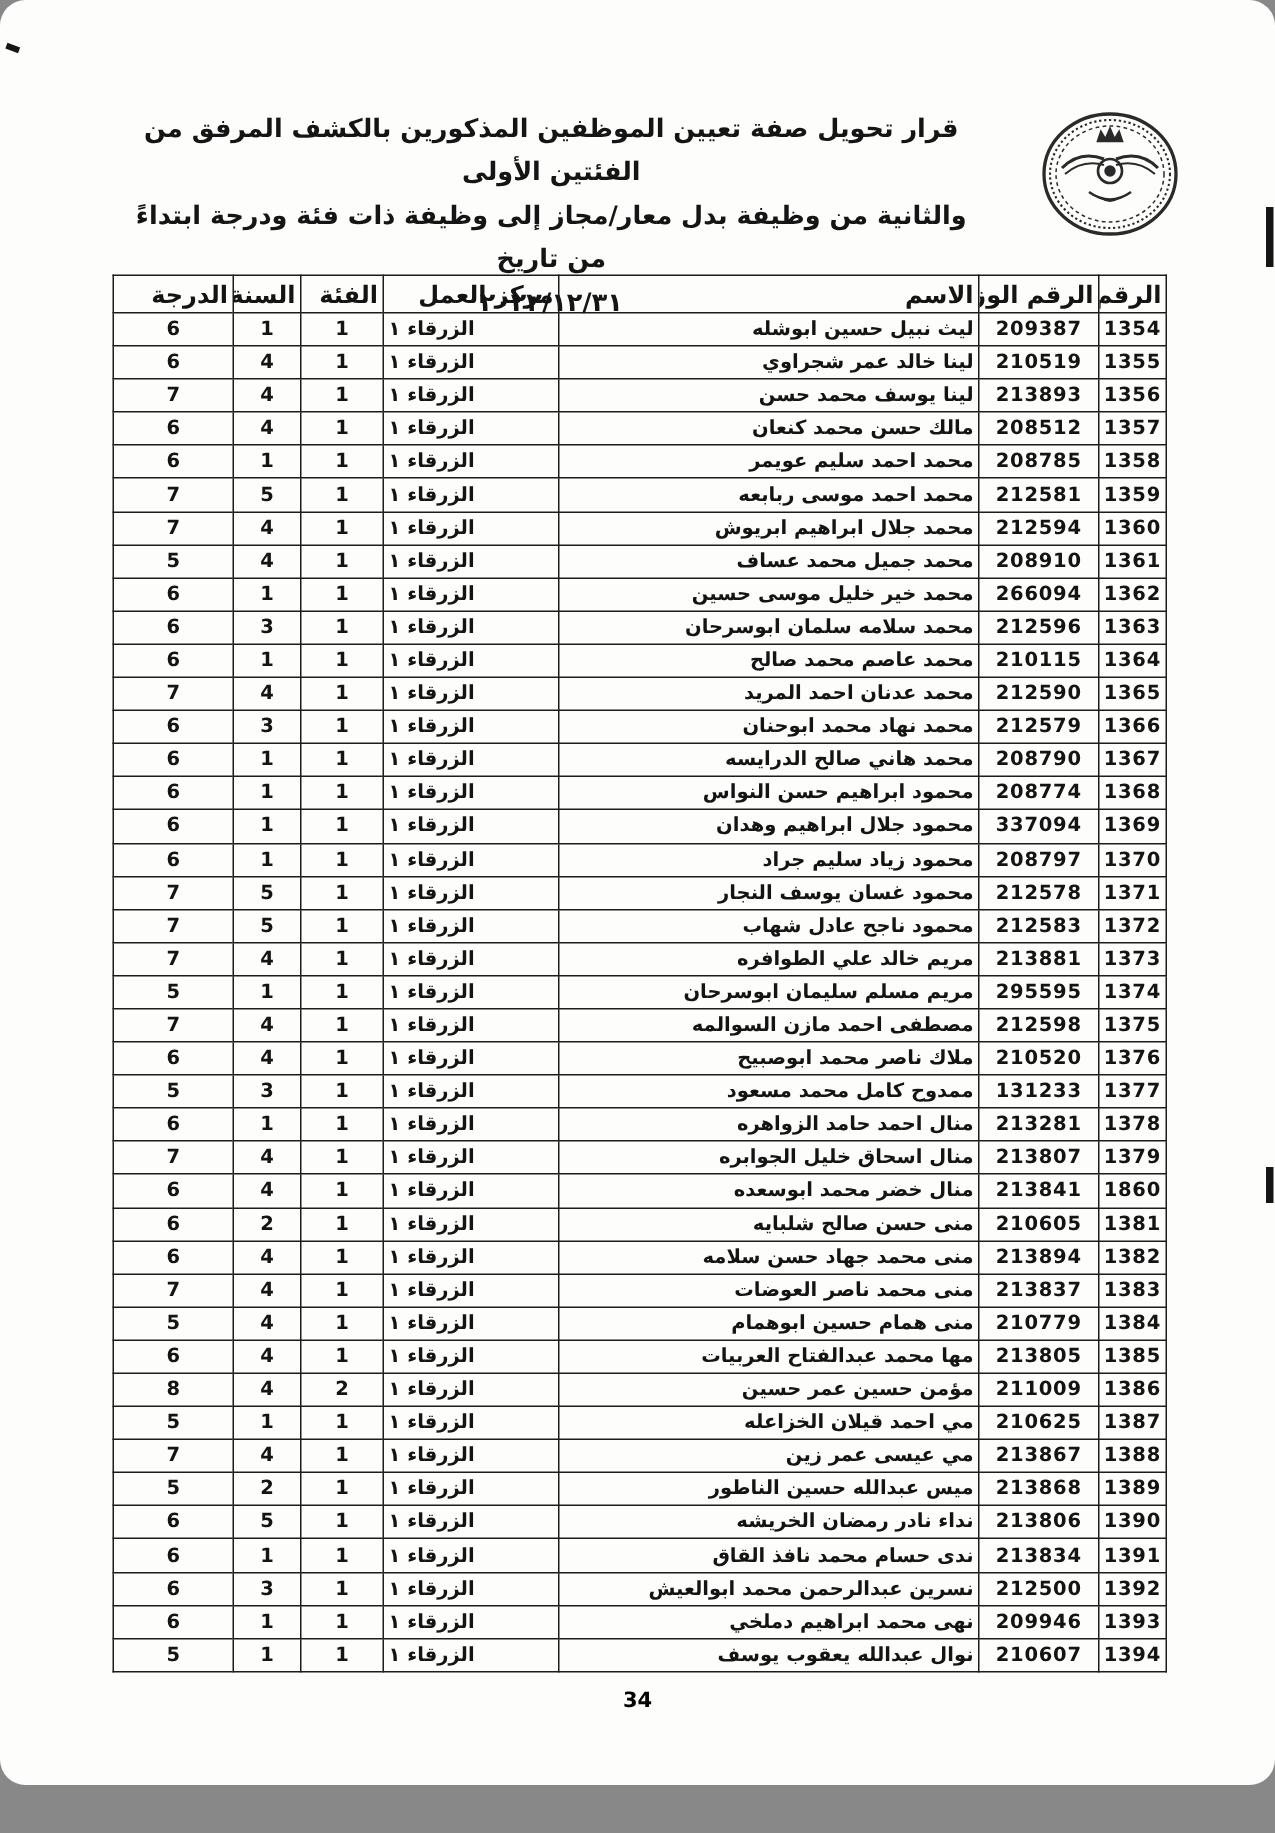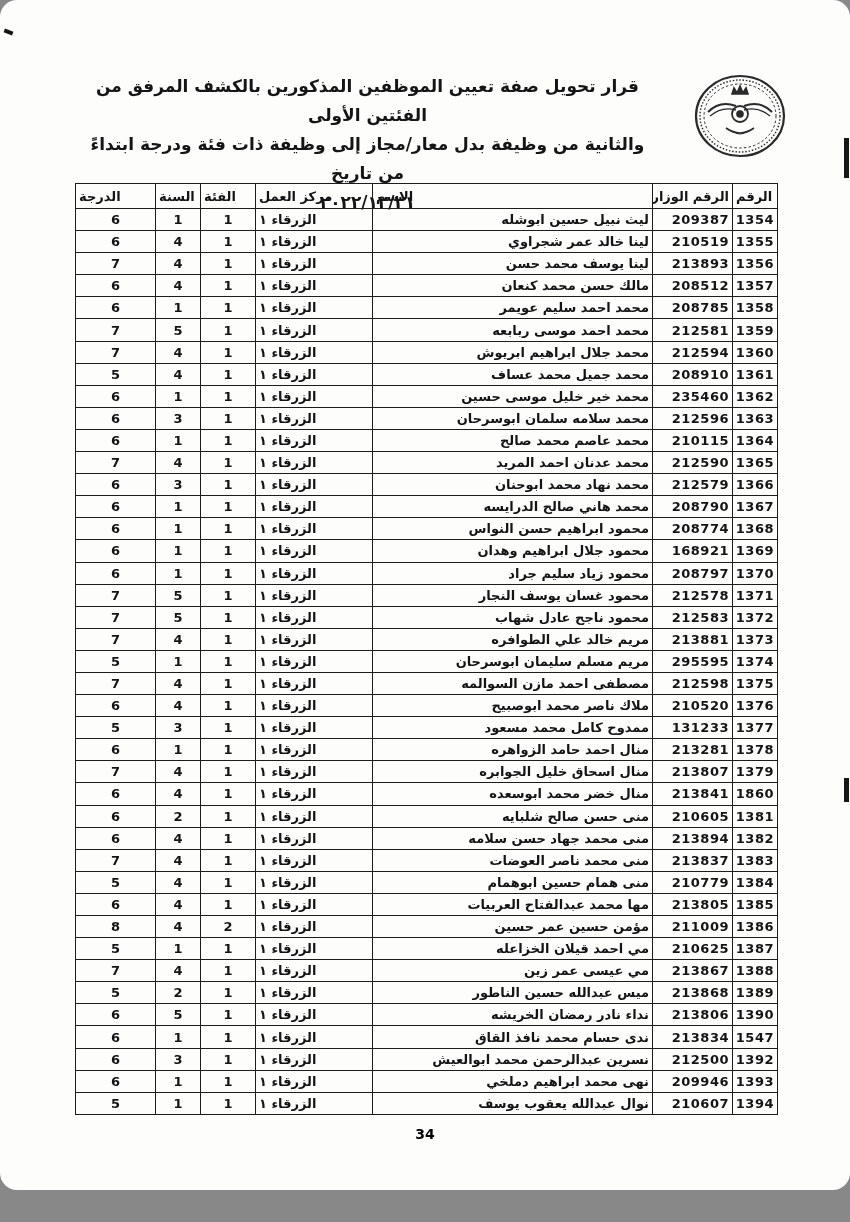--- a/index.html
+++ b/index.html
@@ -53,30 +53,30 @@
   table.roster th, table.roster td{
     border:1.6px solid #1c1c1c;
     font-weight:bold;
     color:#141414;
     overflow:hidden;
     white-space:nowrap;
     padding:0 3px;
   }
   table.roster th{
     height:24px;
-    font-size:13px;
-    text-align:left;
+    font-size:16px;
+    text-align:right;
     margin-top:14px;
   }
   table.roster td{
     height:21.1px;
     font-size:13px;
   }
   td.c-seq{ text-align:center; font-size:13.5px; letter-spacing:0.5px;margin-left:42px;}
-  td.c-min{ font-size:13.5px; letter-spacing:0.5px;}
+  td.c-min{ text-align:center; font-size:13.5px; letter-spacing:0.5px;}
   td.c-name{ text-align:right; padding-right:4px;}
   td.c-center{ text-align:left; padding-right:6px;}
   td.c-cat, td.c-year, td.c-grade{ text-align:center; font-size:13.5px;}
   
   .page-number{
     position:absolute;
     bottom:48px;
     left:0;
     width:100%;
     text-align:center;
@@ -218,21 +218,21 @@
             <td class="c-seq">1361</td>
             <td class="c-min">208910</td>
             <td class="c-name">محمد جميل محمد عساف</td>
             <td class="c-center">الزرقاء ١</td>
             <td class="c-cat">1</td>
             <td class="c-year">4</td>
             <td class="c-grade">5</td>
           </tr>
           <tr>
             <td class="c-seq">1362</td>
-            <td class="c-min">235460</td>
+            <td class="c-min">266094</td>
             <td class="c-name">محمد خير خليل موسى حسين</td>
             <td class="c-center">الزرقاء ١</td>
             <td class="c-cat">1</td>
             <td class="c-year">1</td>
             <td class="c-grade">6</td>
           </tr>
           <tr>
             <td class="c-seq">1363</td>
             <td class="c-min">212596</td>
             <td class="c-name">محمد سلامه سلمان ابوسرحان</td>
@@ -281,21 +281,21 @@
             <td class="c-seq">1368</td>
             <td class="c-min">208774</td>
             <td class="c-name">محمود ابراهيم حسن النواس</td>
             <td class="c-center">الزرقاء ١</td>
             <td class="c-cat">1</td>
             <td class="c-year">1</td>
             <td class="c-grade">6</td>
           </tr>
           <tr>
             <td class="c-seq">1369</td>
-            <td class="c-min">168921</td>
+            <td class="c-min">337094</td>
             <td class="c-name">محمود جلال ابراهيم وهدان</td>
             <td class="c-center">الزرقاء ١</td>
             <td class="c-cat">1</td>
             <td class="c-year">1</td>
             <td class="c-grade">6</td>
           </tr>
           <tr>
             <td class="c-seq">1370</td>
             <td class="c-min">208797</td>
             <td class="c-name">محمود زياد سليم جراد</td>
@@ -478,21 +478,21 @@
           <tr>
             <td class="c-seq">1390</td>
             <td class="c-min">213806</td>
             <td class="c-name">نداء نادر رمضان الخريشه</td>
             <td class="c-center">الزرقاء ١</td>
             <td class="c-cat">1</td>
             <td class="c-year">5</td>
             <td class="c-grade">6</td>
           </tr>
           <tr>
-            <td class="c-seq">1547</td>
+            <td class="c-seq">1391</td>
             <td class="c-min">213834</td>
             <td class="c-name">ندى حسام محمد نافذ القاق</td>
             <td class="c-center">الزرقاء ١</td>
             <td class="c-cat">1</td>
             <td class="c-year">1</td>
             <td class="c-grade">6</td>
           </tr>
           <tr>
             <td class="c-seq">1392</td>
             <td class="c-min">212500</td>

